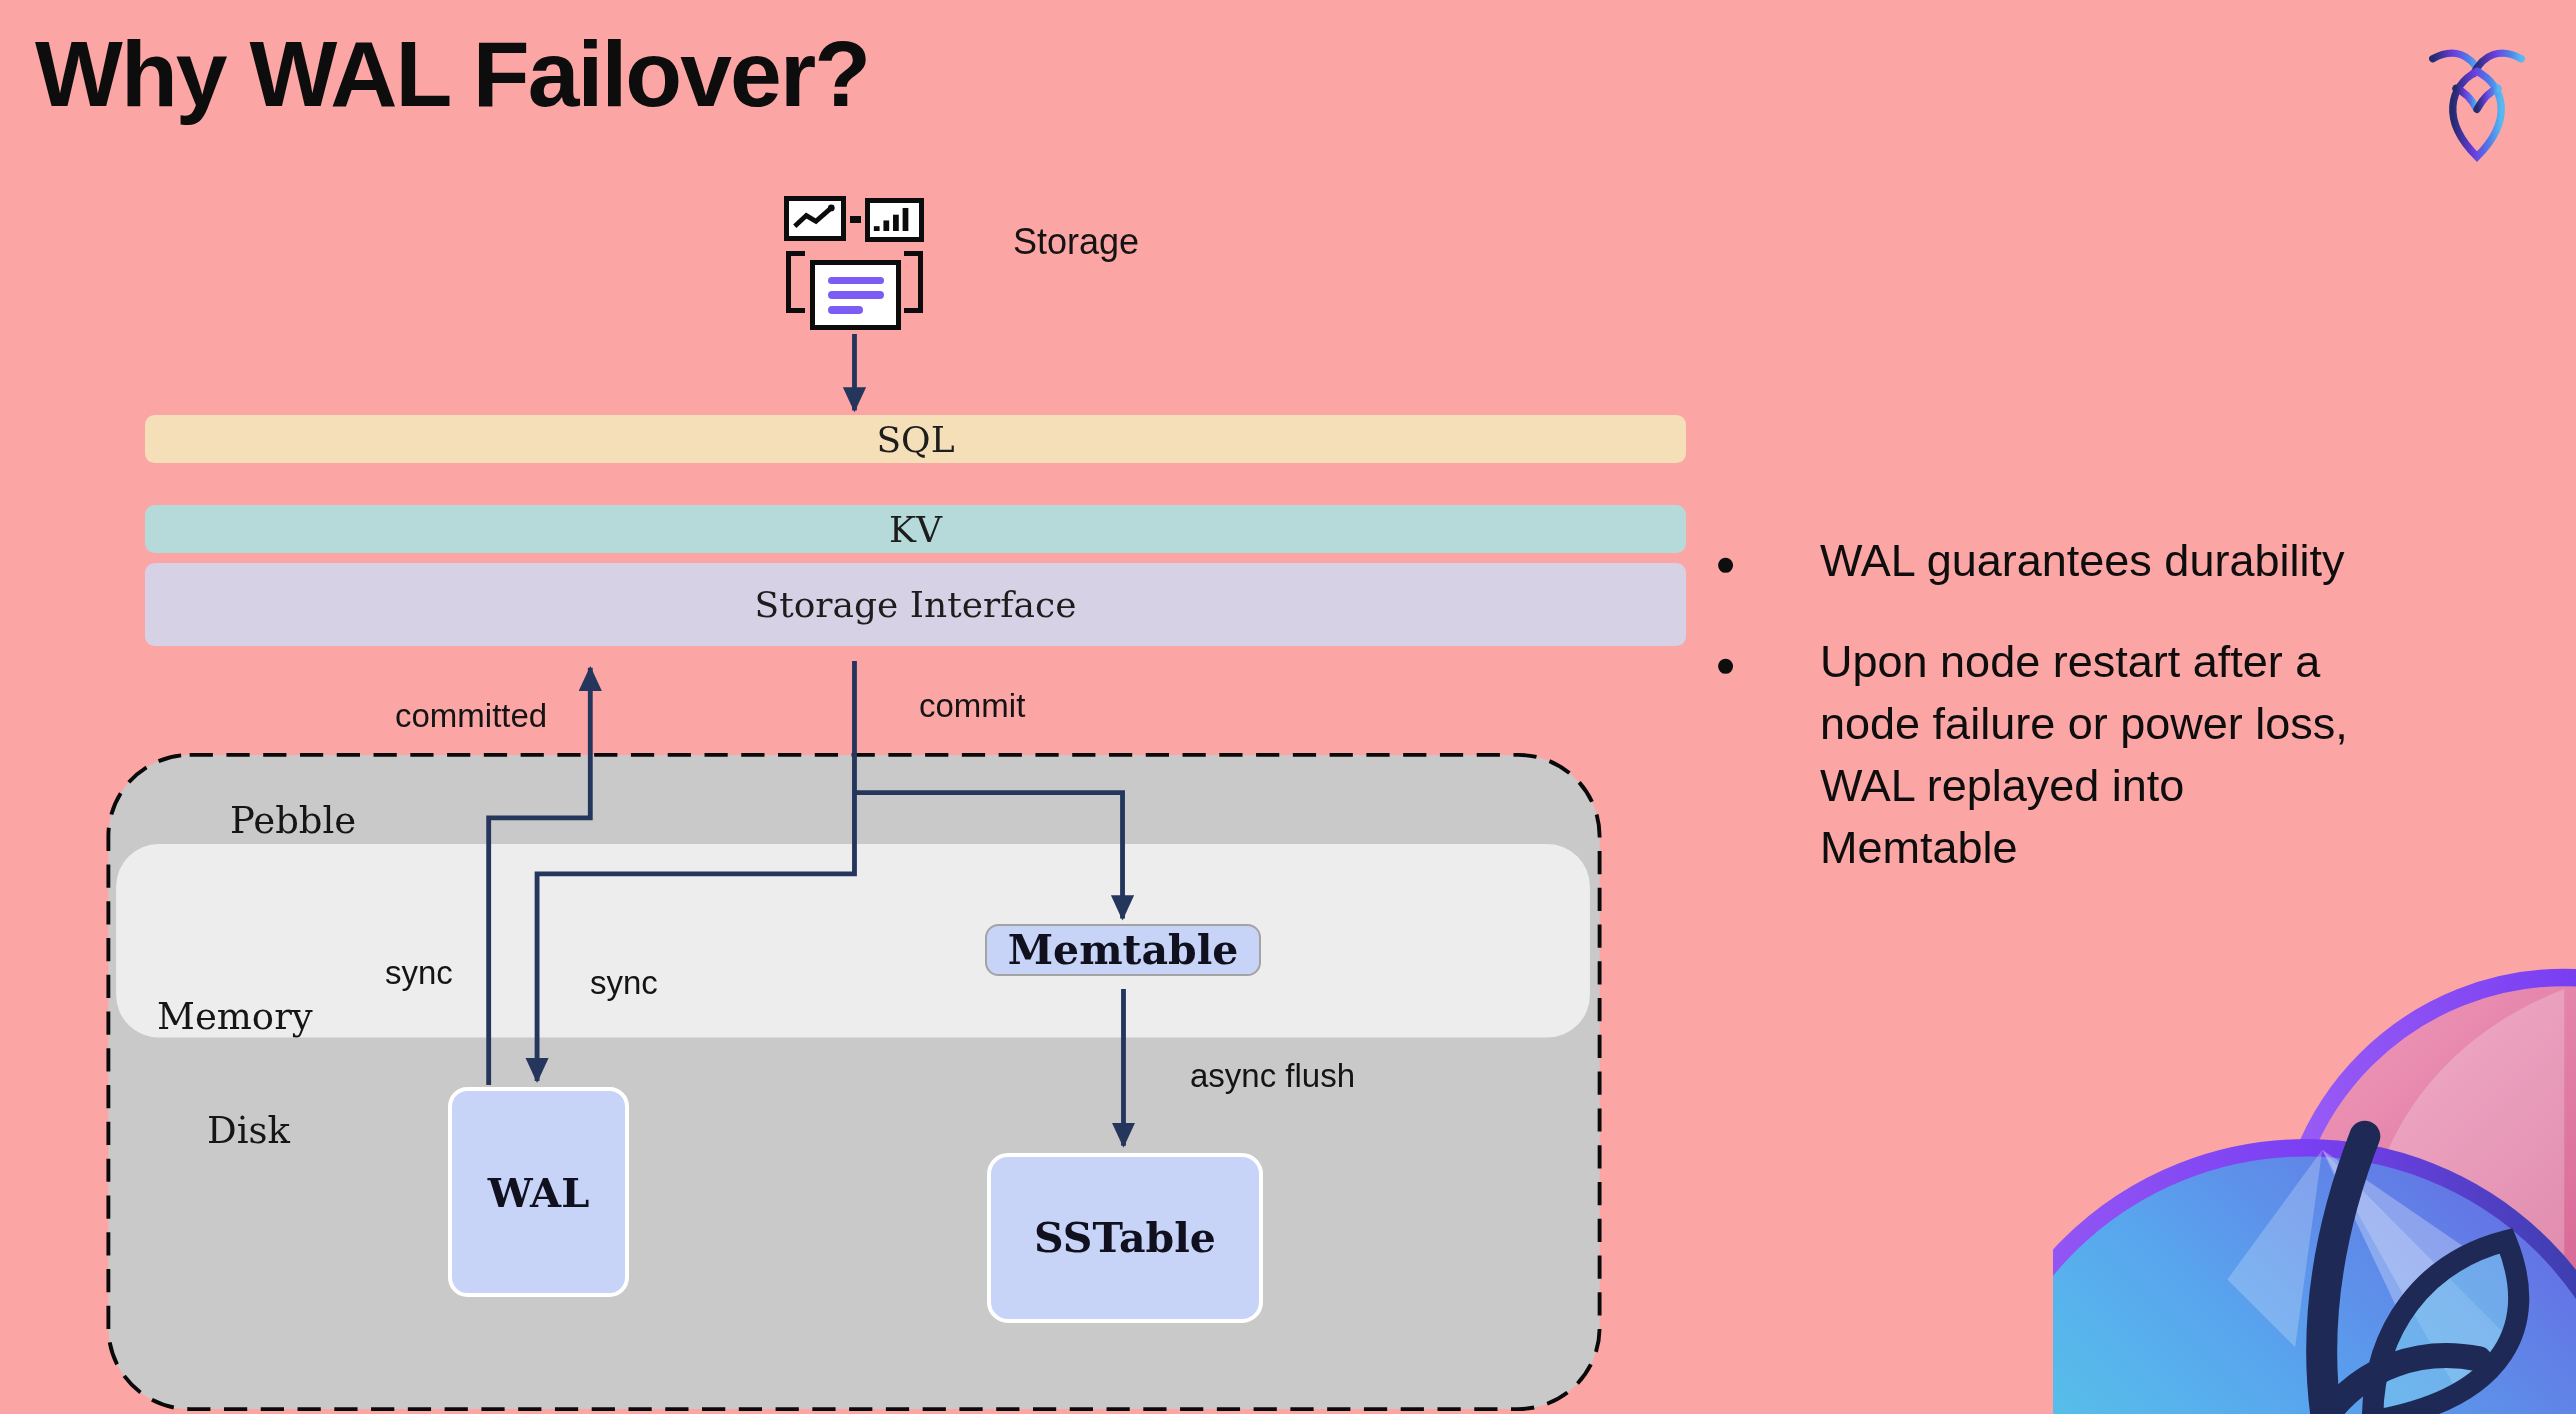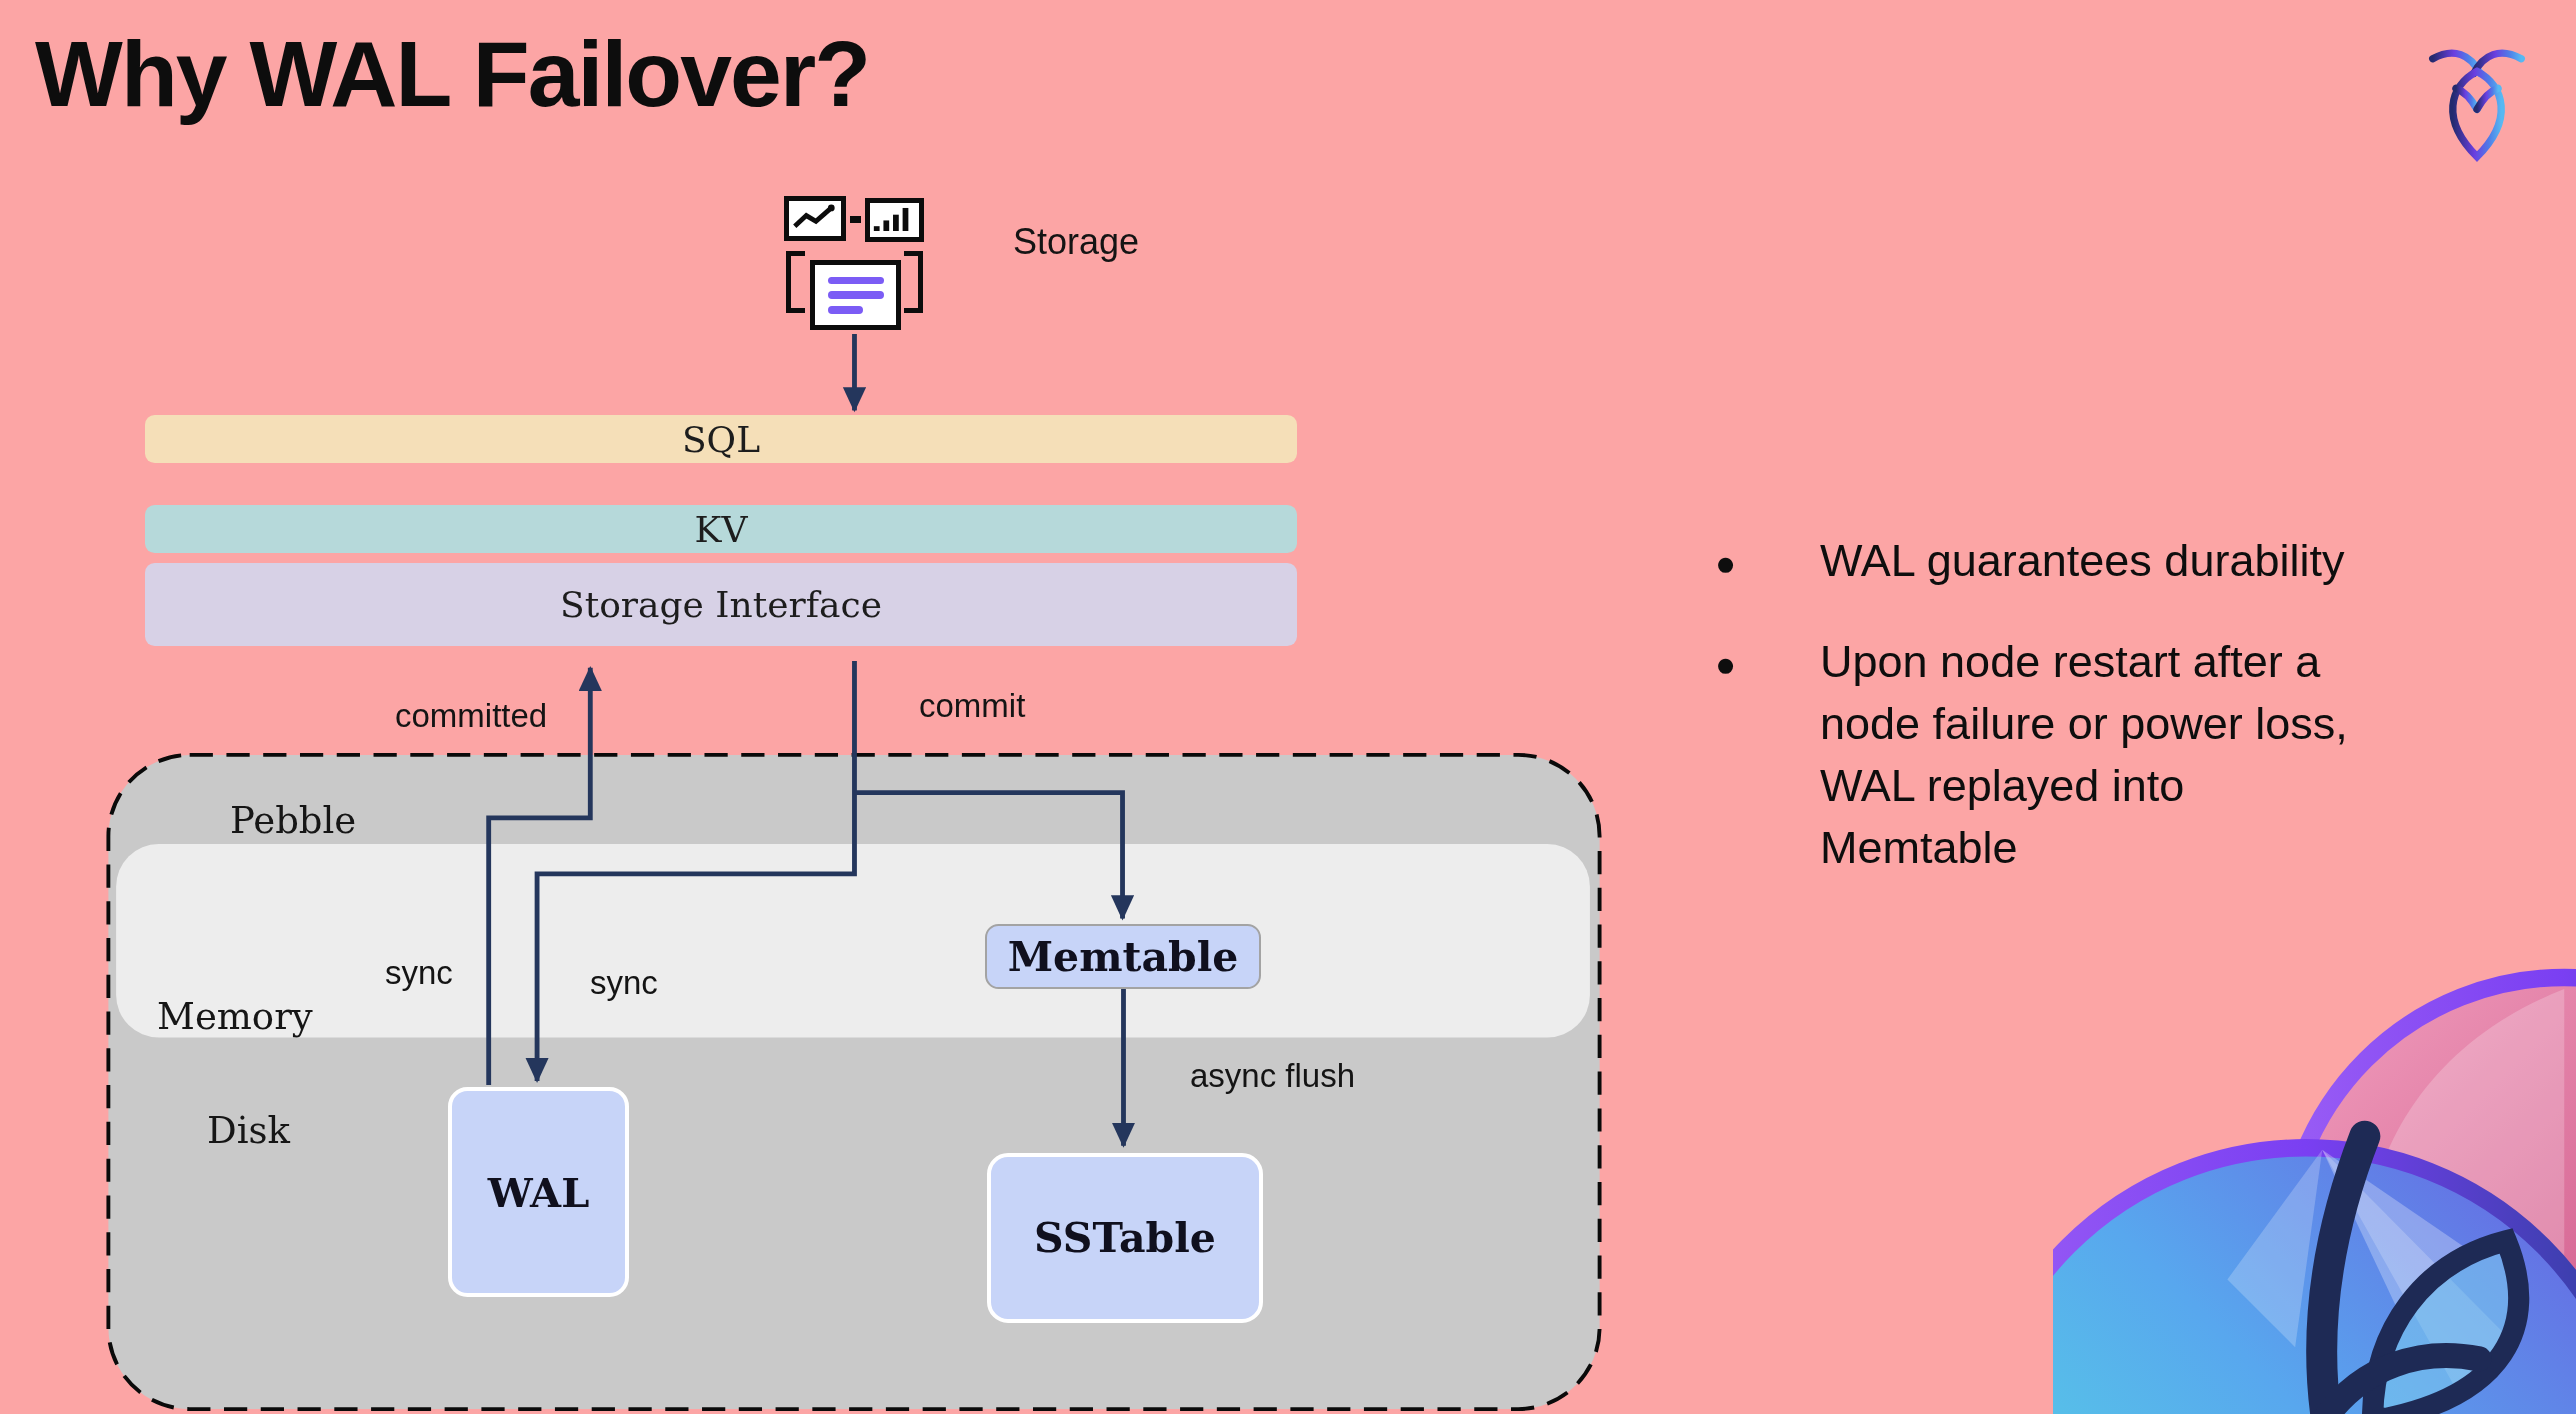--- a/index.html
+++ b/index.html
@@ -22,40 +22,40 @@
   .ci-dash{position:absolute;left:66px;top:20.3px;width:10.6px;height:6.8px;background:#0c0c0c;}
   .ci-frame2{left:81px;top:1.9px;width:59px;height:44px;}
   .ci-bracket{position:absolute;width:19.4px;height:62px;box-sizing:border-box;}
   .ci-bl{left:1.9px;top:55px;border-left:5.8px solid #0c0c0c;border-top:5.8px solid #0c0c0c;border-bottom:5.8px solid #0c0c0c;}
   .ci-br{left:120px;top:55px;border-right:5.8px solid #0c0c0c;border-top:5.8px solid #0c0c0c;border-bottom:5.8px solid #0c0c0c;}
   .ci-doc{position:absolute;left:26px;top:64px;width:91px;height:70px;background:#fff;border:5.8px solid #0c0c0c;box-sizing:border-box;}
   .ci-line{position:absolute;height:7.7px;border-radius:3.9px;background:#7b5cf5;}
   .client-label{position:absolute;left:1013px;top:221px;font-size:36px;color:#141414;}
   
   .bar{
-    position:absolute;left:145px;width:1152px;border-radius:9.7px;
+    position:absolute;left:145px;width:1541px;border-radius:9.7px;
     display:flex;align-items:center;justify-content:center;
     font-family:"DejaVu Serif","Liberation Serif",serif;font-size:36px;color:#1d1d1d;
   }
   .bar-sql{top:415px;height:48px;background:#f5dfb8;}
   .bar-kv{top:505px;height:48px;background:#b6d9da;}
   .bar-storage{top:563px;height:83px;background:#d7d1e6;}
   
   .diagram-svg{position:absolute;left:0;top:0;width:2576px;height:1415px;pointer-events:none;}
   
   .serif-label{position:absolute;font-family:"DejaVu Serif","Liberation Serif",serif;font-size:37px;color:#161616;}
   .edge-label{position:absolute;font-size:33px;color:#141414;}
   
   .node{
     position:absolute;box-sizing:border-box;background:#c7d4f8;
     display:flex;align-items:center;justify-content:center;
     font-family:"DejaVu Serif","Liberation Serif",serif;font-weight:700;color:#10101e;
   }
   .node-wal{left:448px;top:1087px;width:181px;height:210px;border:4.8px solid #ffffff;border-radius:19.4px;font-size:40px;}
-  .node-memtable{left:985px;top:924px;width:276px;height:65px;border:2.9px solid #a3a3a3;border-radius:13.5px;font-size:41px;}
+  .node-memtable{left:985px;top:924px;width:276px;height:52px;border:2.9px solid #a3a3a3;border-radius:13.5px;font-size:41px;}
   .node-sstable{left:987px;top:1153px;width:276px;height:170px;border:4.8px solid #ffffff;border-radius:21px;font-size:41px;}
   
   .bullets{position:absolute;left:1715px;top:530px;width:639px;}
   .bullet{position:relative;padding-left:105px;font-size:45px;line-height:62px;color:#0e0e0e;margin-bottom:39px;}
   .bullet::before{content:"\25CF";position:absolute;left:0;top:1.9px;font-size:35px;color:#0e0e0e;}
   
   .brand-art{position:absolute;right:0;bottom:0;width:523px;height:455px;}
 </style>
 </head>
 <body>

